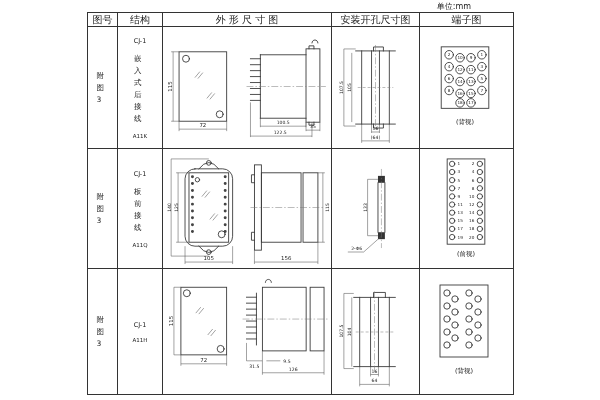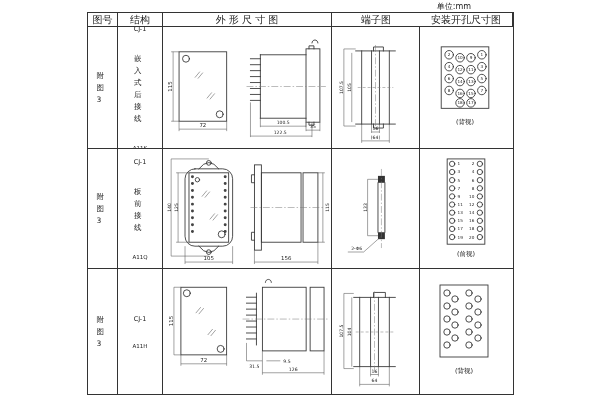--- a/index.html
+++ b/index.html
@@ -10,21 +10,21 @@
 .dim-table { position:absolute; left:87px; top:12px; display:grid;
   grid-template-columns:30px 45px 169px 88px 93px;
   grid-template-rows:14px 122px 120px 125px;
   border:1px solid #333; background:#fff; }
 .cell { border-right:1px solid #333; border-bottom:1px solid #333; background:#fff;
   position:relative; display:flex; align-items:center; justify-content:center; overflow:hidden; }
 .cell.cR { border-right:none; }
 .cell.cB { border-bottom:none; }
 .hcell { font-size:10px; white-space:nowrap; color:#222; }
 .vtext { width:12px; font-size:7.5px; line-height:1.6; word-break:break-all; color:#222; }
-.struct { flex-direction:column; gap:20px; }
+.struct { flex-direction:column; gap:8px; }
 .model { font-size:6.5px; white-space:nowrap; }
 .code { font-size:5.5px; white-space:nowrap; }
 .cell svg { width:100%; height:100%; display:block; }
 .ln { stroke:#3a3a3a; stroke-width:0.9; fill:none; stroke-linecap:square; }
 .thin { stroke:#555; stroke-width:0.55; fill:none; }
 .cl { stroke:#777; stroke-width:0.5; fill:none; stroke-dasharray:7 2 1.5 2; }
 .dsh { stroke:#777; stroke-width:0.5; fill:none; stroke-dasharray:3 2; }
 .dots { stroke:#444; stroke-width:3; stroke-dasharray:0 6.9; stroke-linecap:round; fill:none; }
 .hole { fill:#333; stroke:none; }
 text { font-family:"DejaVu Sans","Liberation Sans",sans-serif; fill:#222; }
@@ -38,22 +38,22 @@
 
 <div class="page">
 
   <div class="unit-label">单位:mm</div>
 
   <div class="dim-table">
 
     <div class="cell hcell">图号</div>
     <div class="cell hcell">结构</div>
     <div class="cell hcell">外 形 尺 寸 图</div>
+    <div class="cell hcell">安装开孔尺寸图</div>
     <div class="cell hcell cR">端子图</div>
-    <div class="cell hcell">安装开孔尺寸图</div>
 
     <div class="cell">
       <div class="vtext">附图3</div>
     </div>
     <div class="cell struct">
       <div class="model">CJ-1</div>
       <div class="vtext">嵌入式后接线</div>
       <div class="code">A11K</div>
     </div>
 

